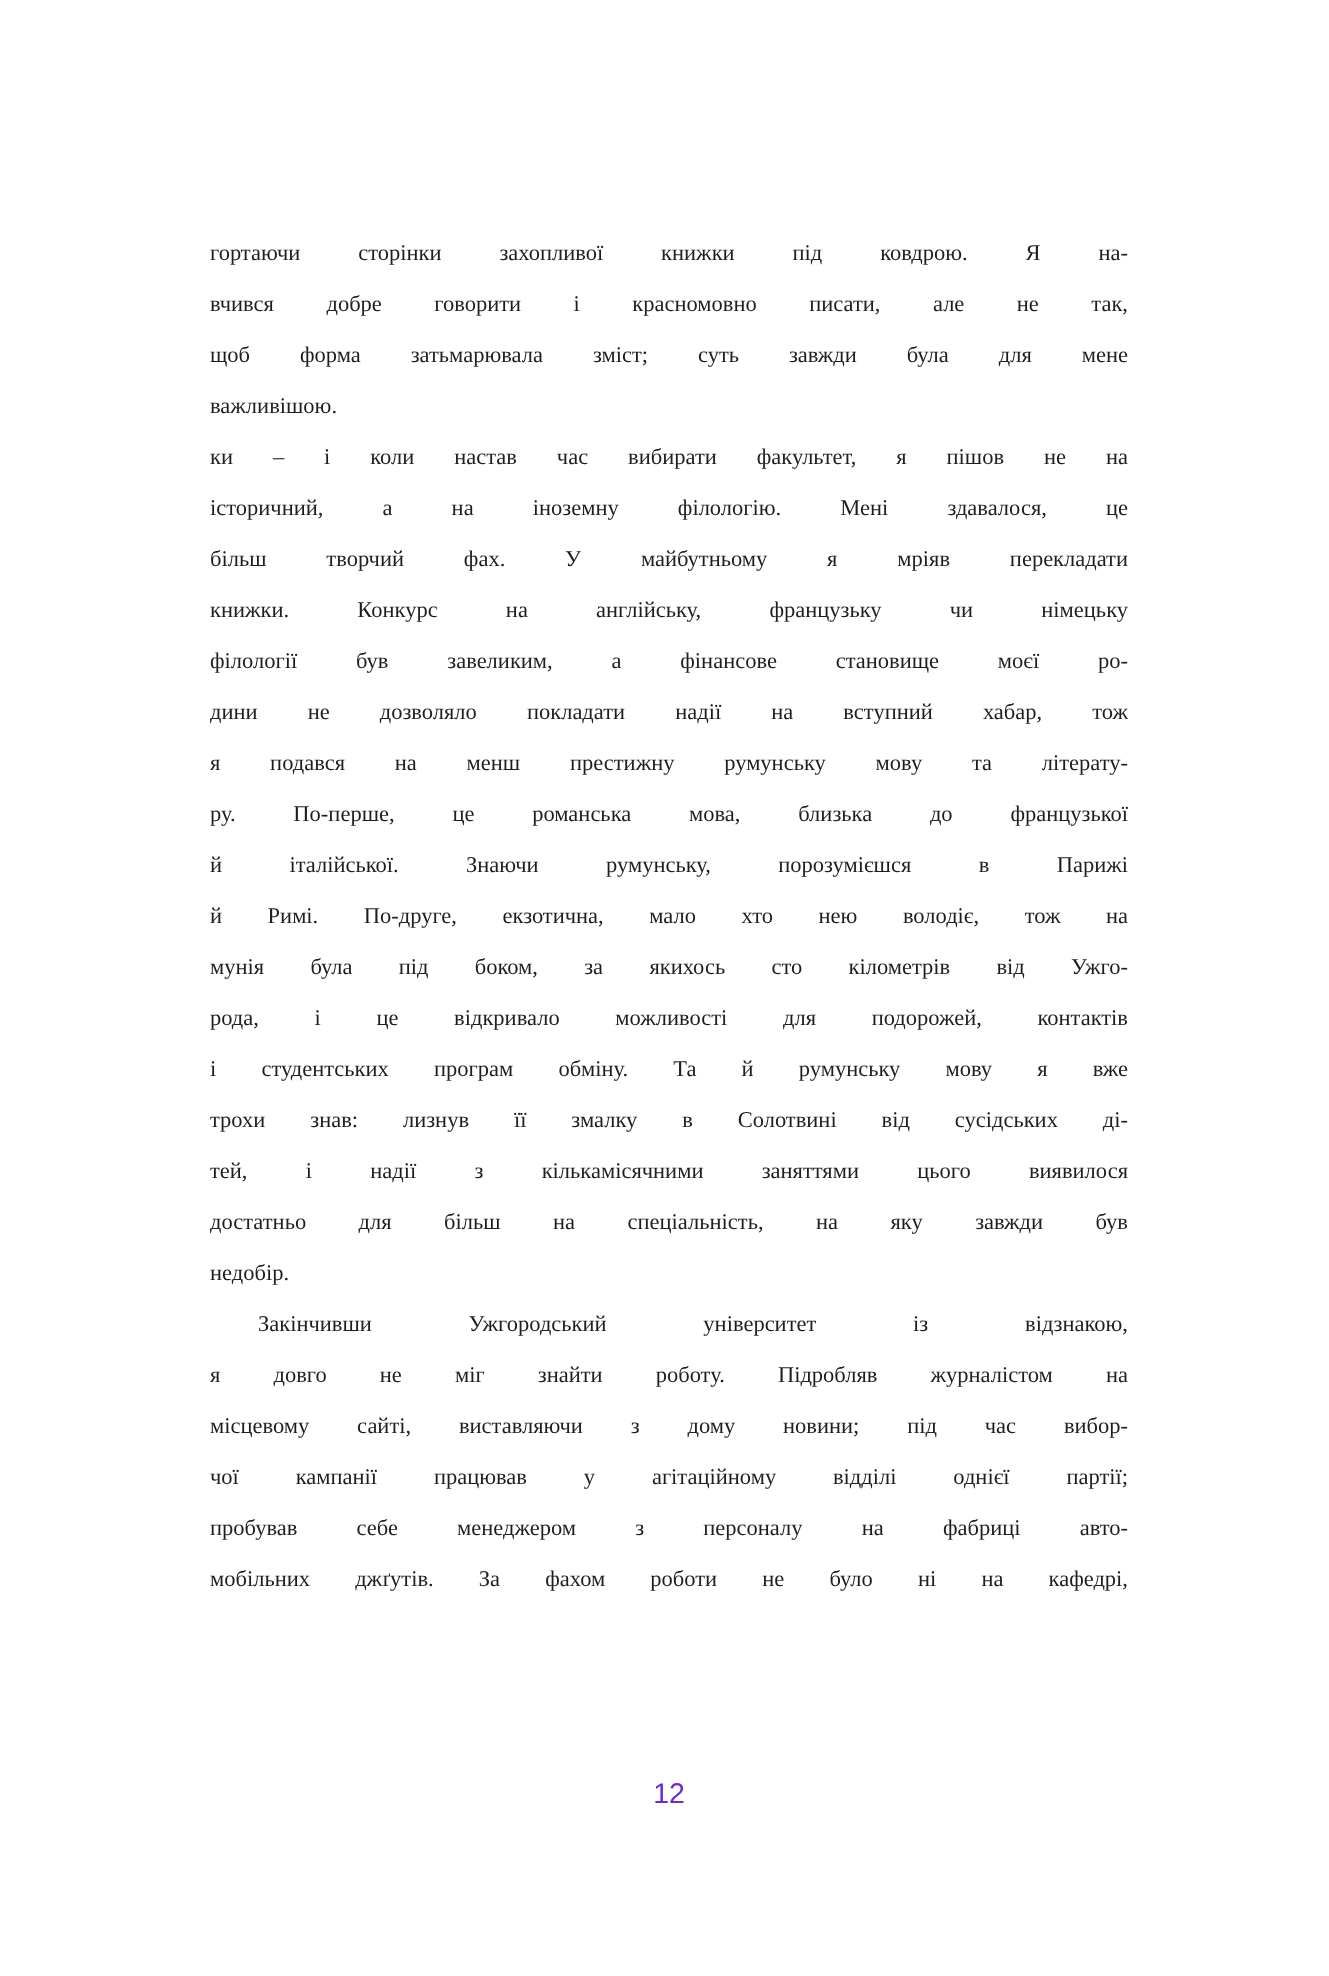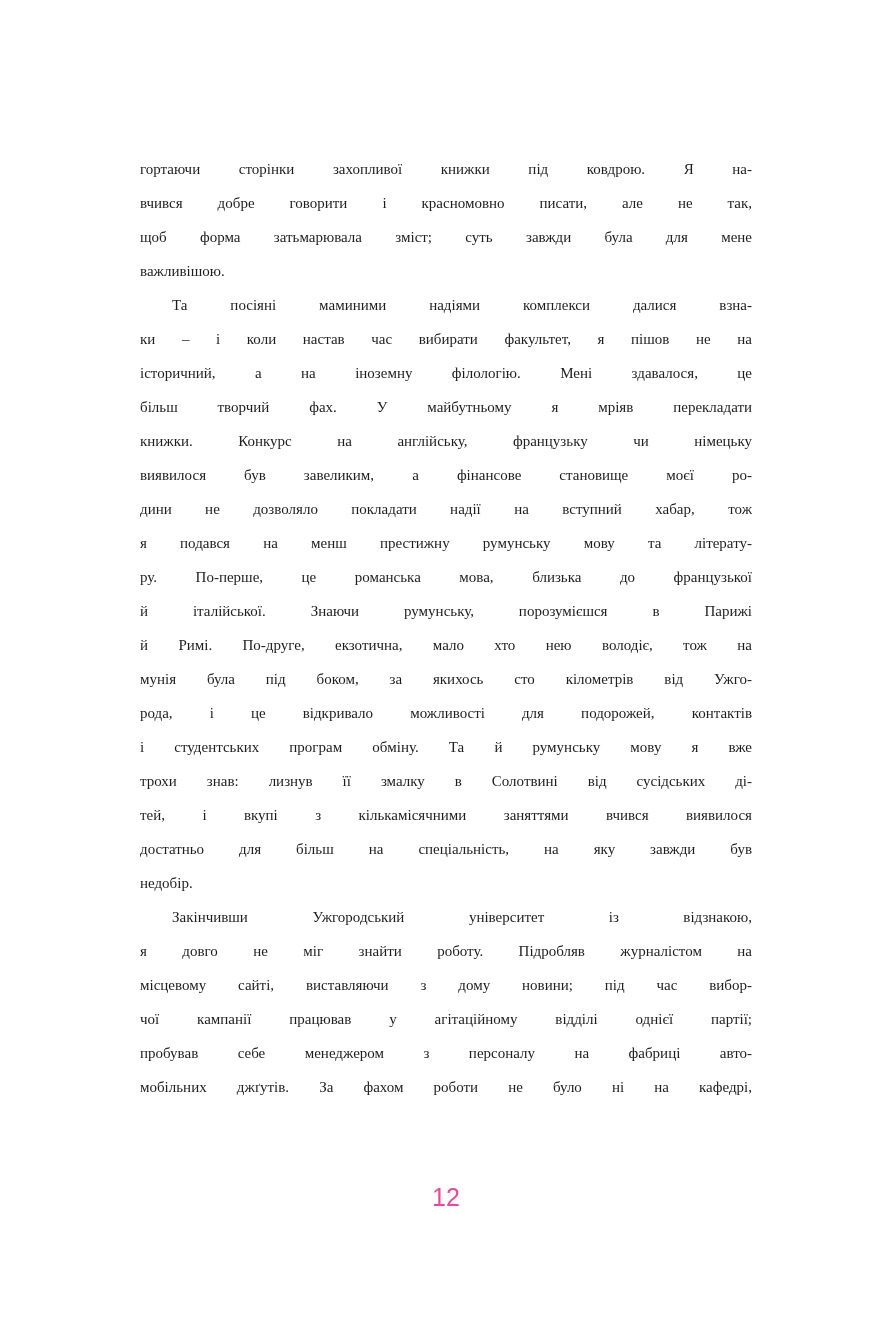--- a/index.html
+++ b/index.html
@@ -43,54 +43,53 @@
     text-align: center;
     text-align-last: left;
   }
   .page-number {
     position: absolute;
     top: 1183px;
     left: 140px;
     width: 612px;
     text-align: center;
     font-family: "Liberation Sans", "DejaVu Sans", sans-serif;
-    font-size: 25px;
+    font-size: 19px;
     line-height: 28px;
-    color: #ec4899;
+    color: #6d28d9;
   }
 </style>
 </head>
 <body>
 
 <div class="text-block">
 
   <div class="paragraph">
     <div class="line">гортаючи сторінки захопливої книжки під ковдрою. Я на-</div>
     <div class="line">вчився добре говорити і красномовно писати, але не так,</div>
     <div class="line">щоб форма затьмарювала зміст; суть завжди була для мене</div>
     <div class="line para-end">важливішою.</div>
   </div>
 
   <div class="paragraph">
-    <div class="line para-start">Та посіяні маминими надіями комплекси далися взна-</div>
     <div class="line">ки – і коли настав час вибирати факультет, я пішов не на</div>
     <div class="line">історичний, а на іноземну філологію. Мені здавалося, це</div>
     <div class="line">більш творчий фах. У майбутньому я мріяв перекладати</div>
     <div class="line">книжки. Конкурс на англійську, французьку чи німецьку</div>
-    <div class="line">виявилося був завеликим, а фінансове становище моєї ро-</div>
+    <div class="line">філології був завеликим, а фінансове становище моєї ро-</div>
     <div class="line">дини не дозволяло покладати надії на вступний хабар, тож</div>
     <div class="line">я подався на менш престижну румунську мову та літерату-</div>
     <div class="line">ру. По-перше, це романська мова, близька до французької</div>
     <div class="line">й італійської. Знаючи румунську, порозумієшся в Парижі</div>
     <div class="line">й Римі. По-друге, екзотична, мало хто нею володіє, тож на</div>
     <div class="line">мунія була під боком, за якихось сто кілометрів від Ужго-</div>
     <div class="line">рода, і це відкривало можливості для подорожей, контактів</div>
     <div class="line">і студентських програм обміну. Та й румунську мову я вже</div>
     <div class="line">трохи знав: лизнув її змалку в Солотвині від сусідських ді-</div>
-    <div class="line">тей, і вкупі з кількамісячними заняттями вчився виявилося</div>
+    <div class="line">тей, і надії з кількамісячними заняттями цього виявилося</div>
     <div class="line">достатньо для більш на спеціальність, на яку завжди був</div>
     <div class="line para-end">недобір.</div>
   </div>
 
   <div class="paragraph">
     <div class="line para-start">Закінчивши Ужгородський університет із відзнакою,</div>
     <div class="line">я довго не міг знайти роботу. Підробляв журналістом на</div>
     <div class="line">місцевому сайті, виставляючи з дому новини; під час вибор-</div>
     <div class="line">чої кампанії працював у агітаційному відділі однієї партії;</div>
     <div class="line">пробував себе менеджером з персоналу на фабриці авто-</div>

